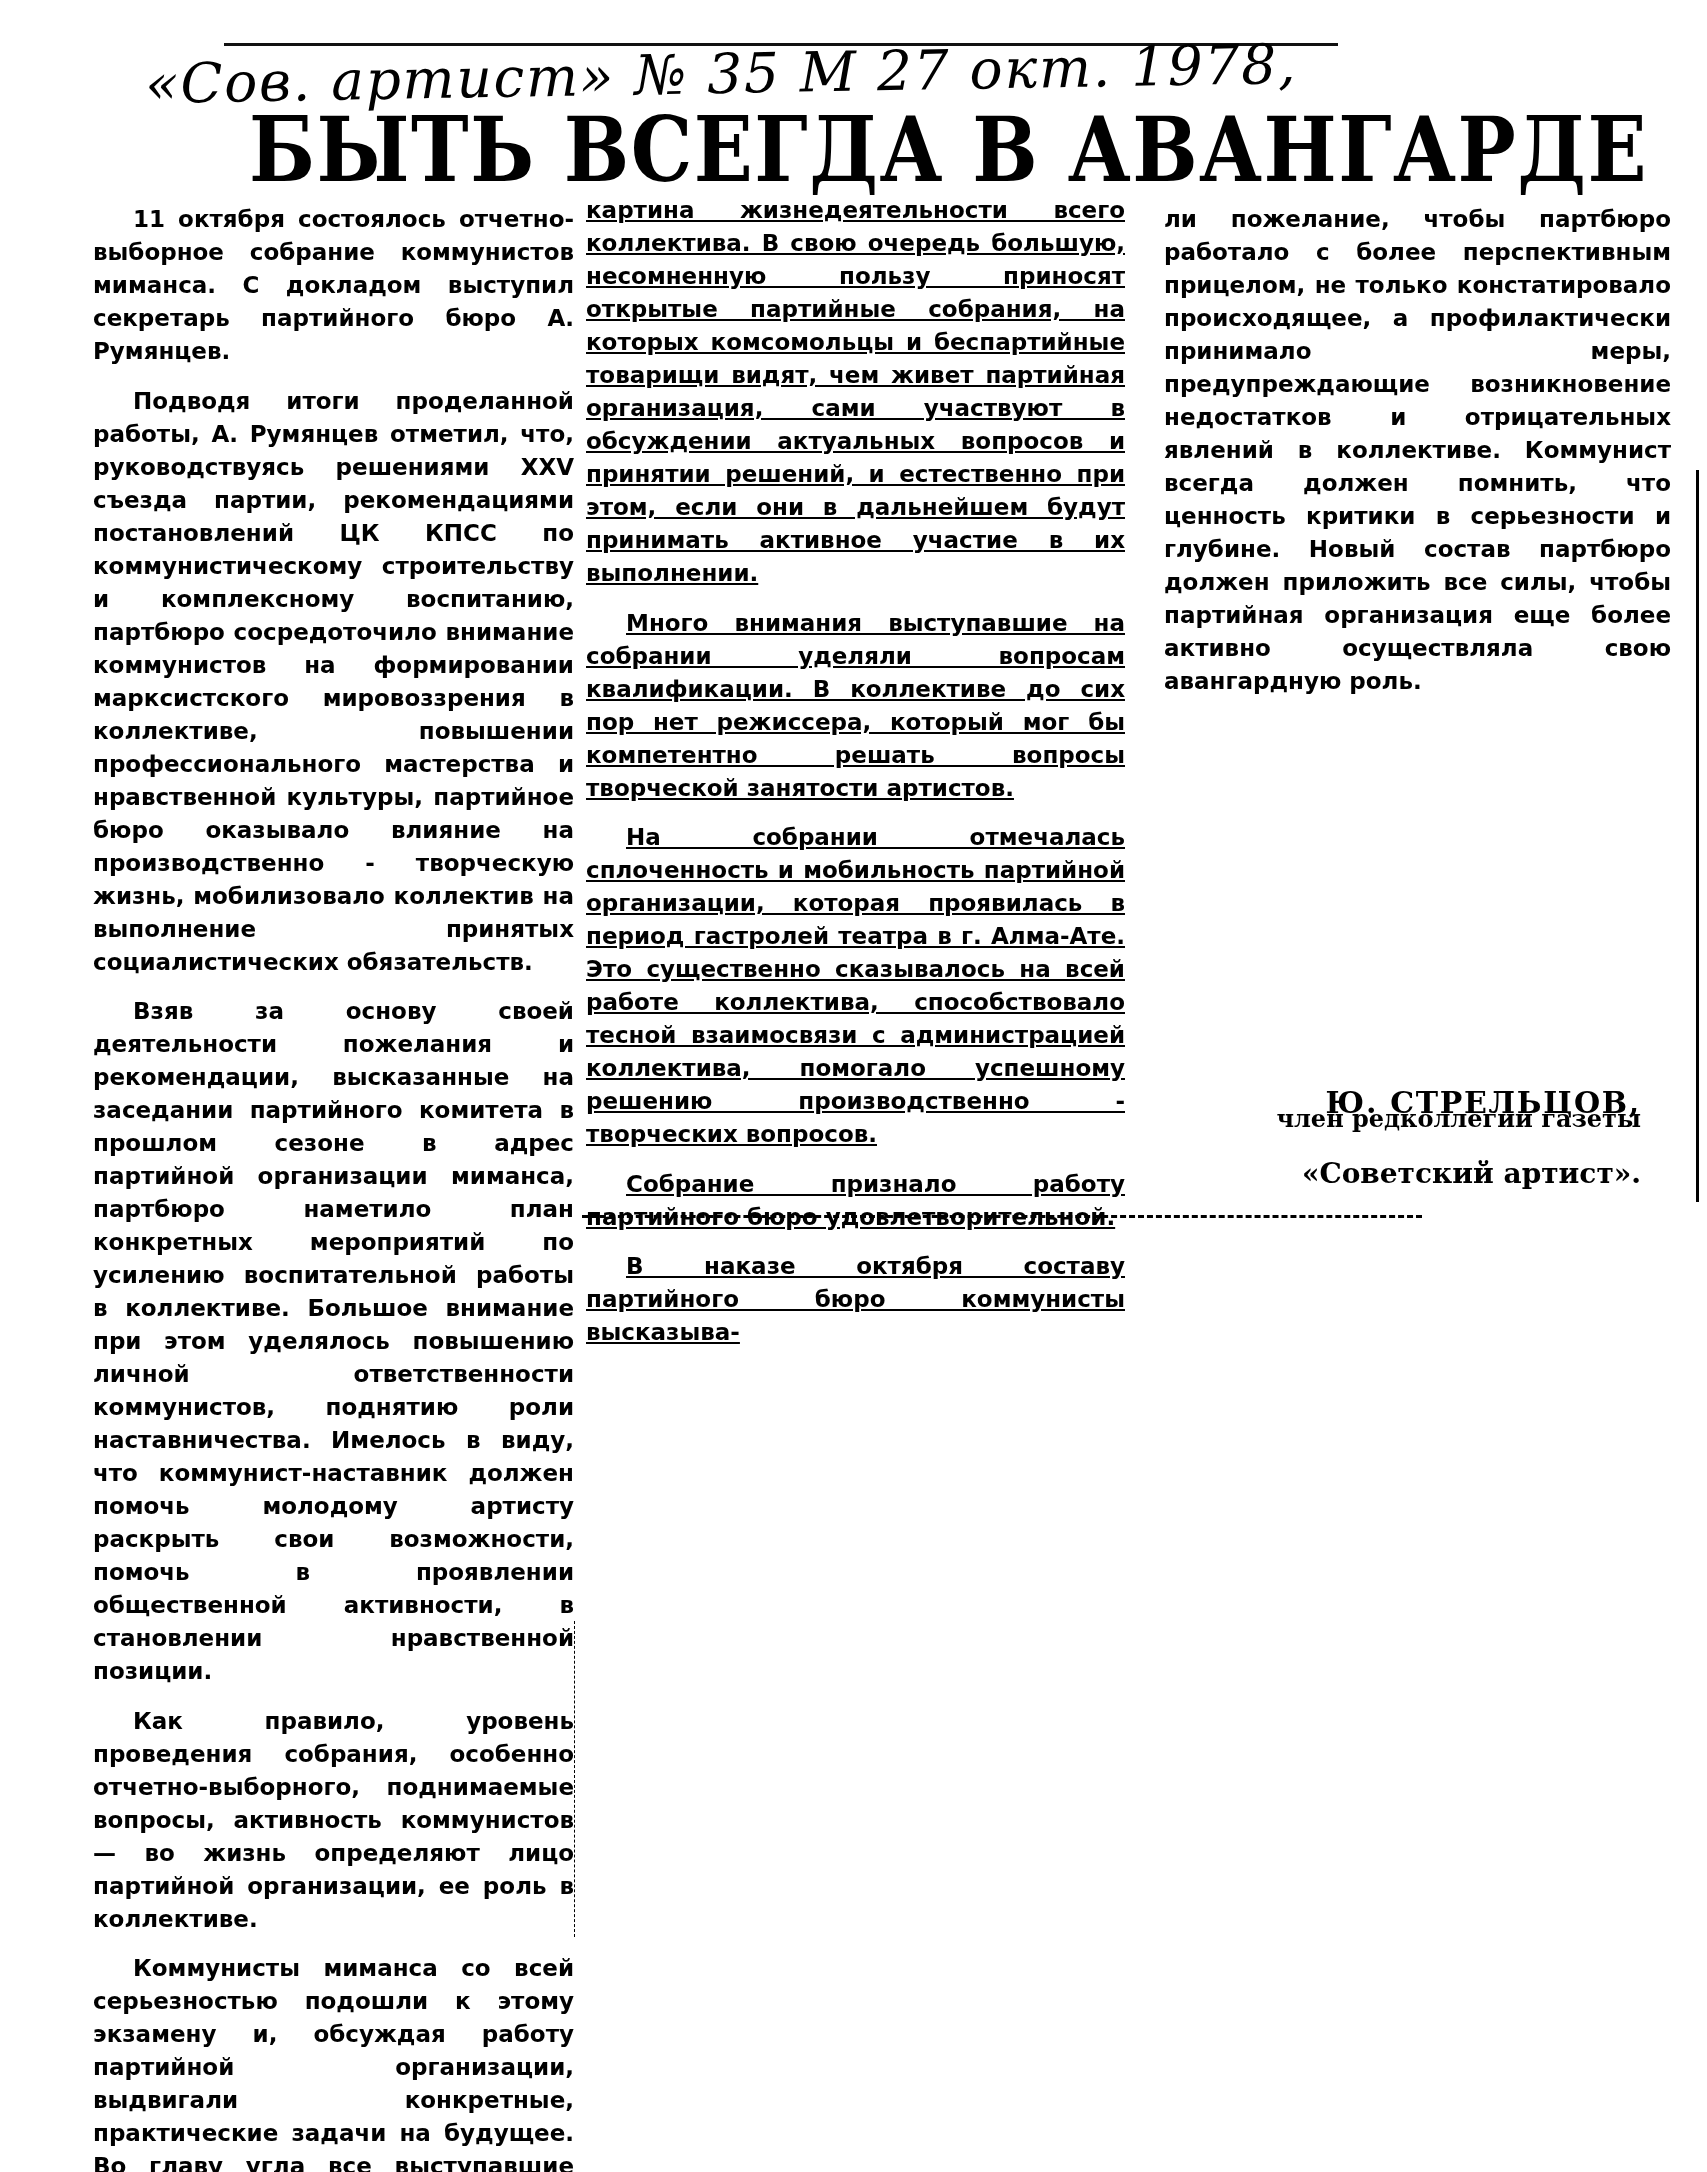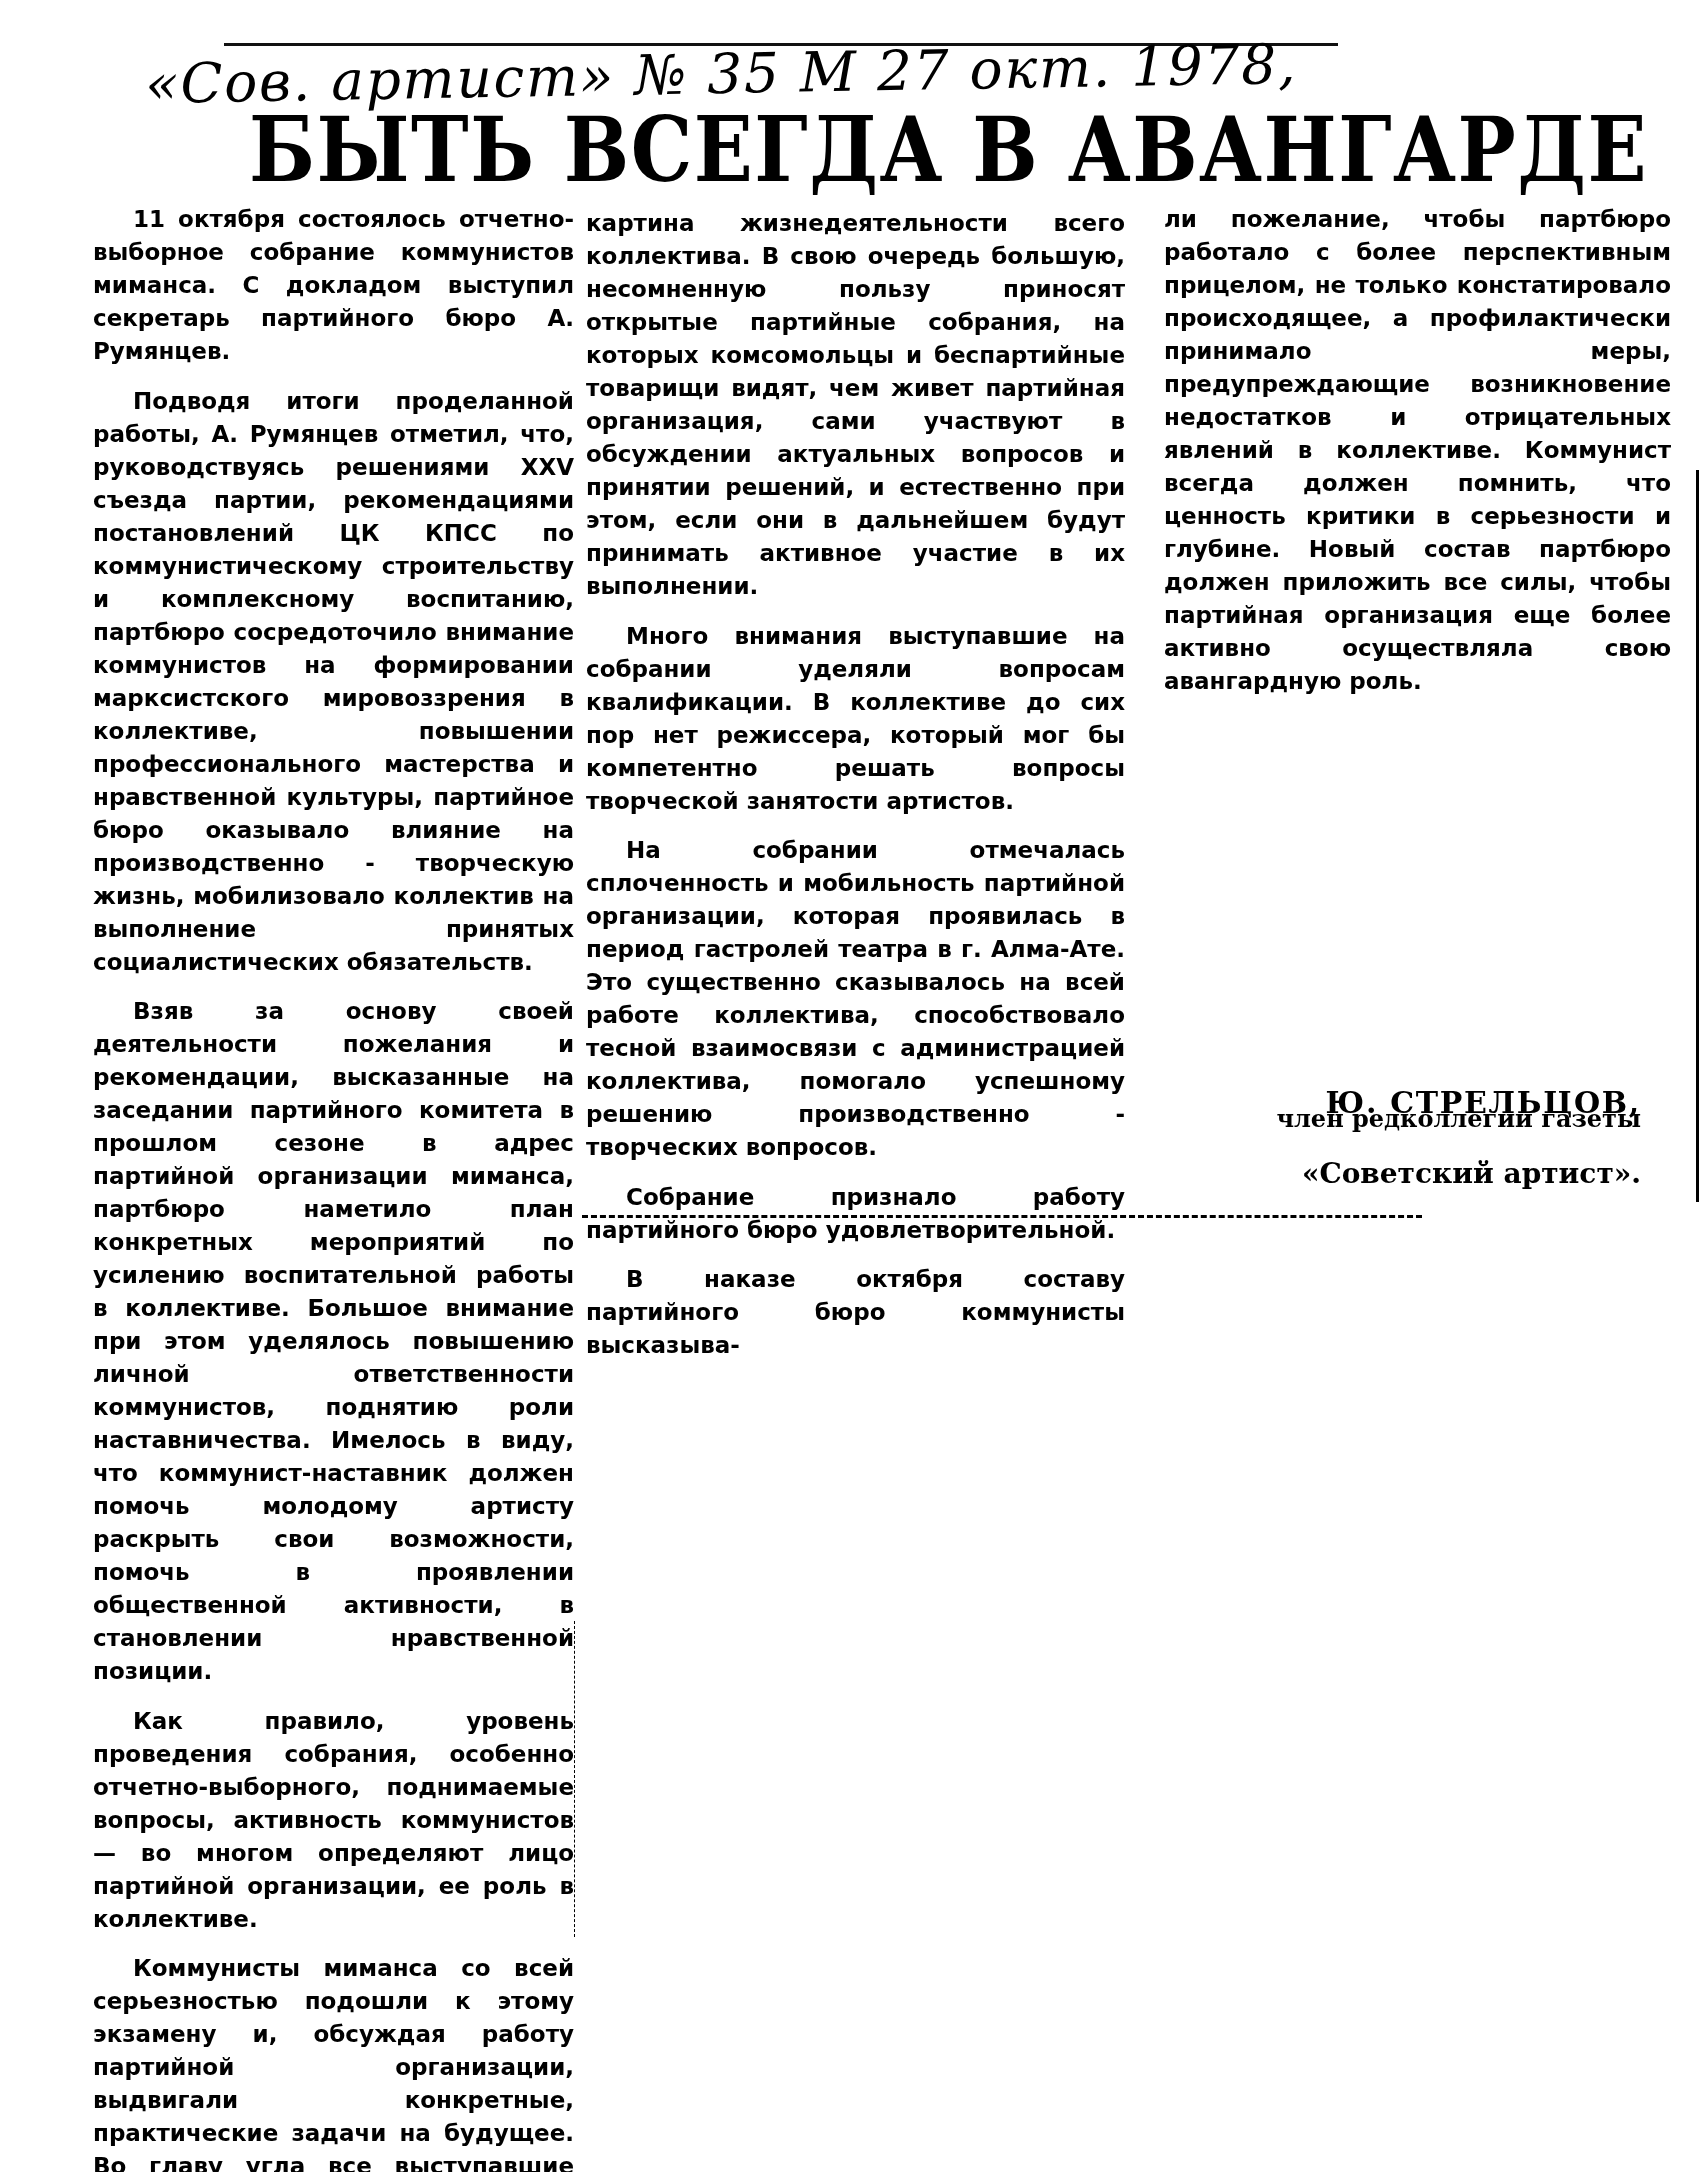--- a/index.html
+++ b/index.html
@@ -6,42 +6,42 @@
   body{width:1708px;height:2172px;position:relative;overflow:hidden;color:#000;
        font-family:"DejaVu Sans",sans-serif;}
   .topline{position:absolute;left:224px;top:43px;width:1114px;height:3.3px;background:#111;}
   .handwriting{position:absolute;left:145px;top:42px;font-family:"DejaVu Serif",serif;
        font-style:italic;font-size:55px;letter-spacing:1.7px;transform:rotate(-1deg);white-space:nowrap;}
   .title{position:absolute;left:249px;top:104px;font-family:"DejaVu Serif",serif;font-weight:bold;
        font-size:90px;line-height:91px;letter-spacing:1.7px;transform:scaleX(0.86);transform-origin:left top;white-space:nowrap;}
   .col{position:absolute;font-size:23px;line-height:33px;font-weight:bold;text-align:justify;}
   .col p{margin:0 0 16.6px 0;text-indent:40px;}
   .c1{left:93px;top:203px;width:481px;}
-  .c2{left:586px;top:207px;width:539px;}
+  .c2{left:586px;top:194px;width:539px;text-decoration:underline;}
   .c3{left:1164px;top:203px;width:507px;}
   .sig{position:absolute;right:67px;text-align:right;font-family:"DejaVu Serif",serif;font-weight:bold;}
   .sig-name{top:1085px;font-size:30px;letter-spacing:1.7px;text-align:right;}
   .sig-role{top:1104px;font-size:24px;}
   .sig-paper{top:1157px;font-size:28px;}
   .vline{position:absolute;left:1696px;top:470px;width:3.3px;height:732px;background:#000;}
   .vline2{position:absolute;left:574px;top:1621px;width:1.7px;height:316px;border-left:1.7px dashed #000;}
   .dash{position:absolute;left:582px;top:1215px;width:840px;border-top:3.3px dashed #000;}
 </style>
 </head>
 <body>
 
 <div class="topline"></div>
 <div class="handwriting">«Сов. артист» № 35 М 27 окт. 1978,</div>
 <h1 class="title" style="margin:0;">БЫТЬ ВСЕГДА В АВАНГАРДЕ</h1>
 
 <div class="col c1">
   <p>11 октября состоялось отчетно-выборное собрание коммунистов миманса. С докладом выступил секретарь партийного бюро А. Румянцев.</p>
   <p>Подводя итоги проделанной работы, А. Румянцев отметил, что, руководствуясь решениями XXV съезда партии, рекомендациями постановлений ЦК КПСС по коммунистическому строительству и комплексному воспитанию, партбюро сосредоточило внимание коммунистов на формировании марксистского мировоззрения в коллективе, повышении профессионального мастерства и нравственной культуры, партийное бюро оказывало влияние на производственно - творческую жизнь, мобилизовало коллектив на выполнение принятых социалистических обязательств.</p>
   <p>Взяв за основу своей деятельности пожелания и рекомендации, высказанные на заседании партийного комитета в прошлом сезоне в адрес партийной организации миманса, партбюро наметило план конкретных мероприятий по усилению воспитательной работы в коллективе. Большое внимание при этом уделялось повышению личной ответственности коммунистов, поднятию роли наставничества. Имелось в виду, что коммунист-наставник должен помочь молодому артисту раскрыть свои возможности, помочь в проявлении общественной активности, в становлении нравственной позиции.</p>
-  <p>Как правило, уровень проведения собрания, особенно отчетно-выборного, поднимаемые вопросы, активность коммунистов — во многом определяют лицо партийной организации, ее роль в коллективе.</p>
+  <p>Как правило, уровень проведения собрания, особенно отчетно-выборного, поднимаемые вопросы, активность коммунистов — во жизнь определяют лицо партийной организации, ее роль в коллективе.</p>
   <p>Коммунисты миманса со всей серьезностью подошли к этому экзамену и, обсуждая работу партийной организации, выдвигали конкретные, практические задачи на будущее. Во главу угла все выступавшие ставили вопросы воспитания. И это справедливо: без дисциплины, без товарищеских взаимоотношений не может быть высокоорганизованного труда.</p>
 
 </div>
 
 <div class="col c2">
   <p style="text-indent:0;">картина жизнедеятельности всего коллектива. В свою очередь большую, несомненную пользу приносят открытые партийные собрания, на которых комсомольцы и беспартийные товарищи видят, чем живет партийная организация, сами участвуют в обсуждении актуальных вопросов и принятии решений, и естественно при этом, если они в дальнейшем будут принимать активное участие в их выполнении.</p>
   <p>Много внимания выступавшие на собрании уделяли вопросам квалификации. В коллективе до сих пор нет режиссера, который мог бы компетентно решать вопросы творческой занятости артистов.</p>
   <p>На собрании отмечалась сплоченность и мобильность партийной организации, которая проявилась в период гастролей театра в г. Алма-Ате. Это существенно сказывалось на всей работе коллектива, способствовало тесной взаимосвязи с администрацией коллектива, помогало успешному решению производственно - творческих вопросов.</p>
   <p>Собрание признало работу партийного бюро удовлетворительной.</p>
   <p>В наказе октября составу партийного бюро коммунисты высказыва-</p>

